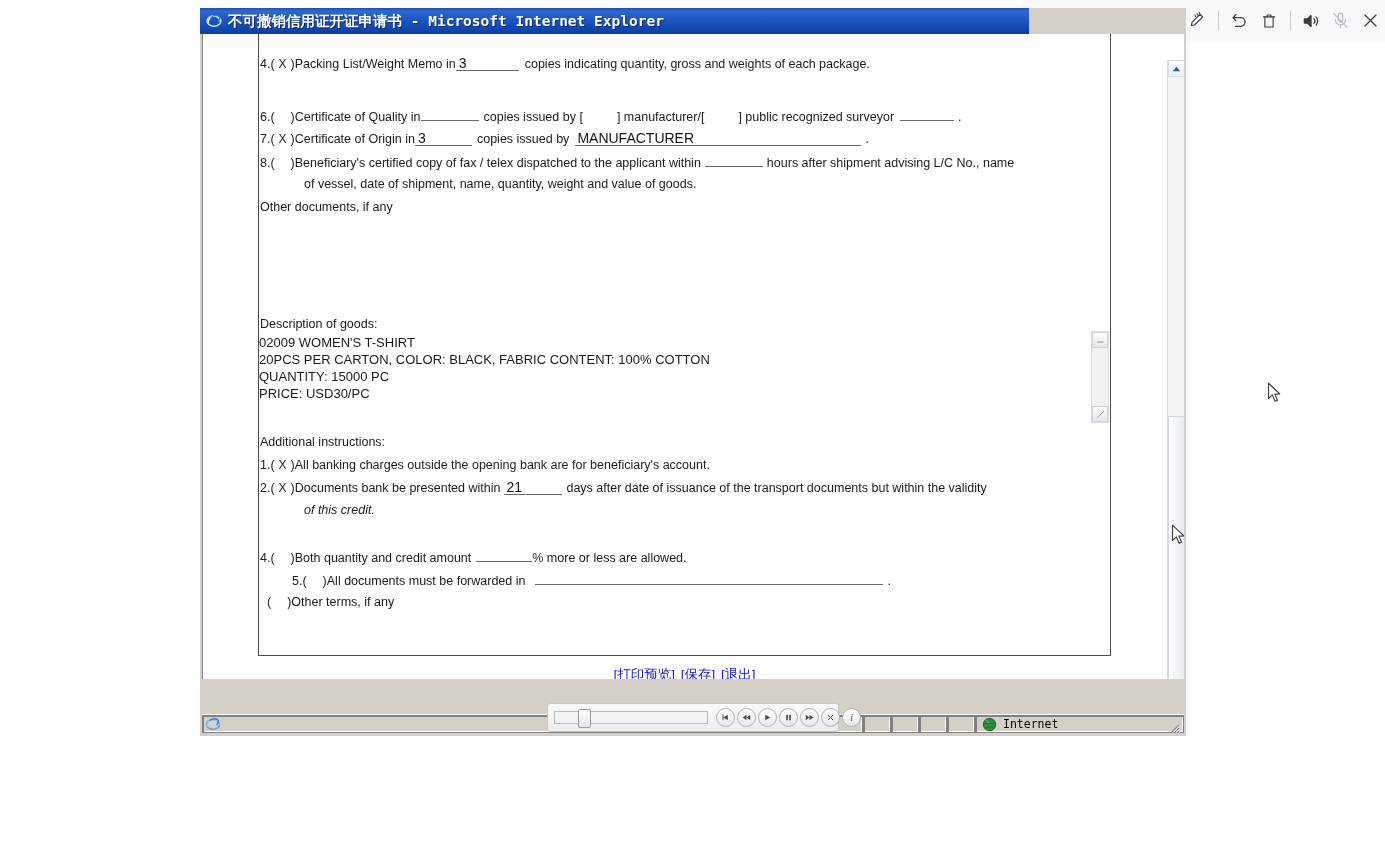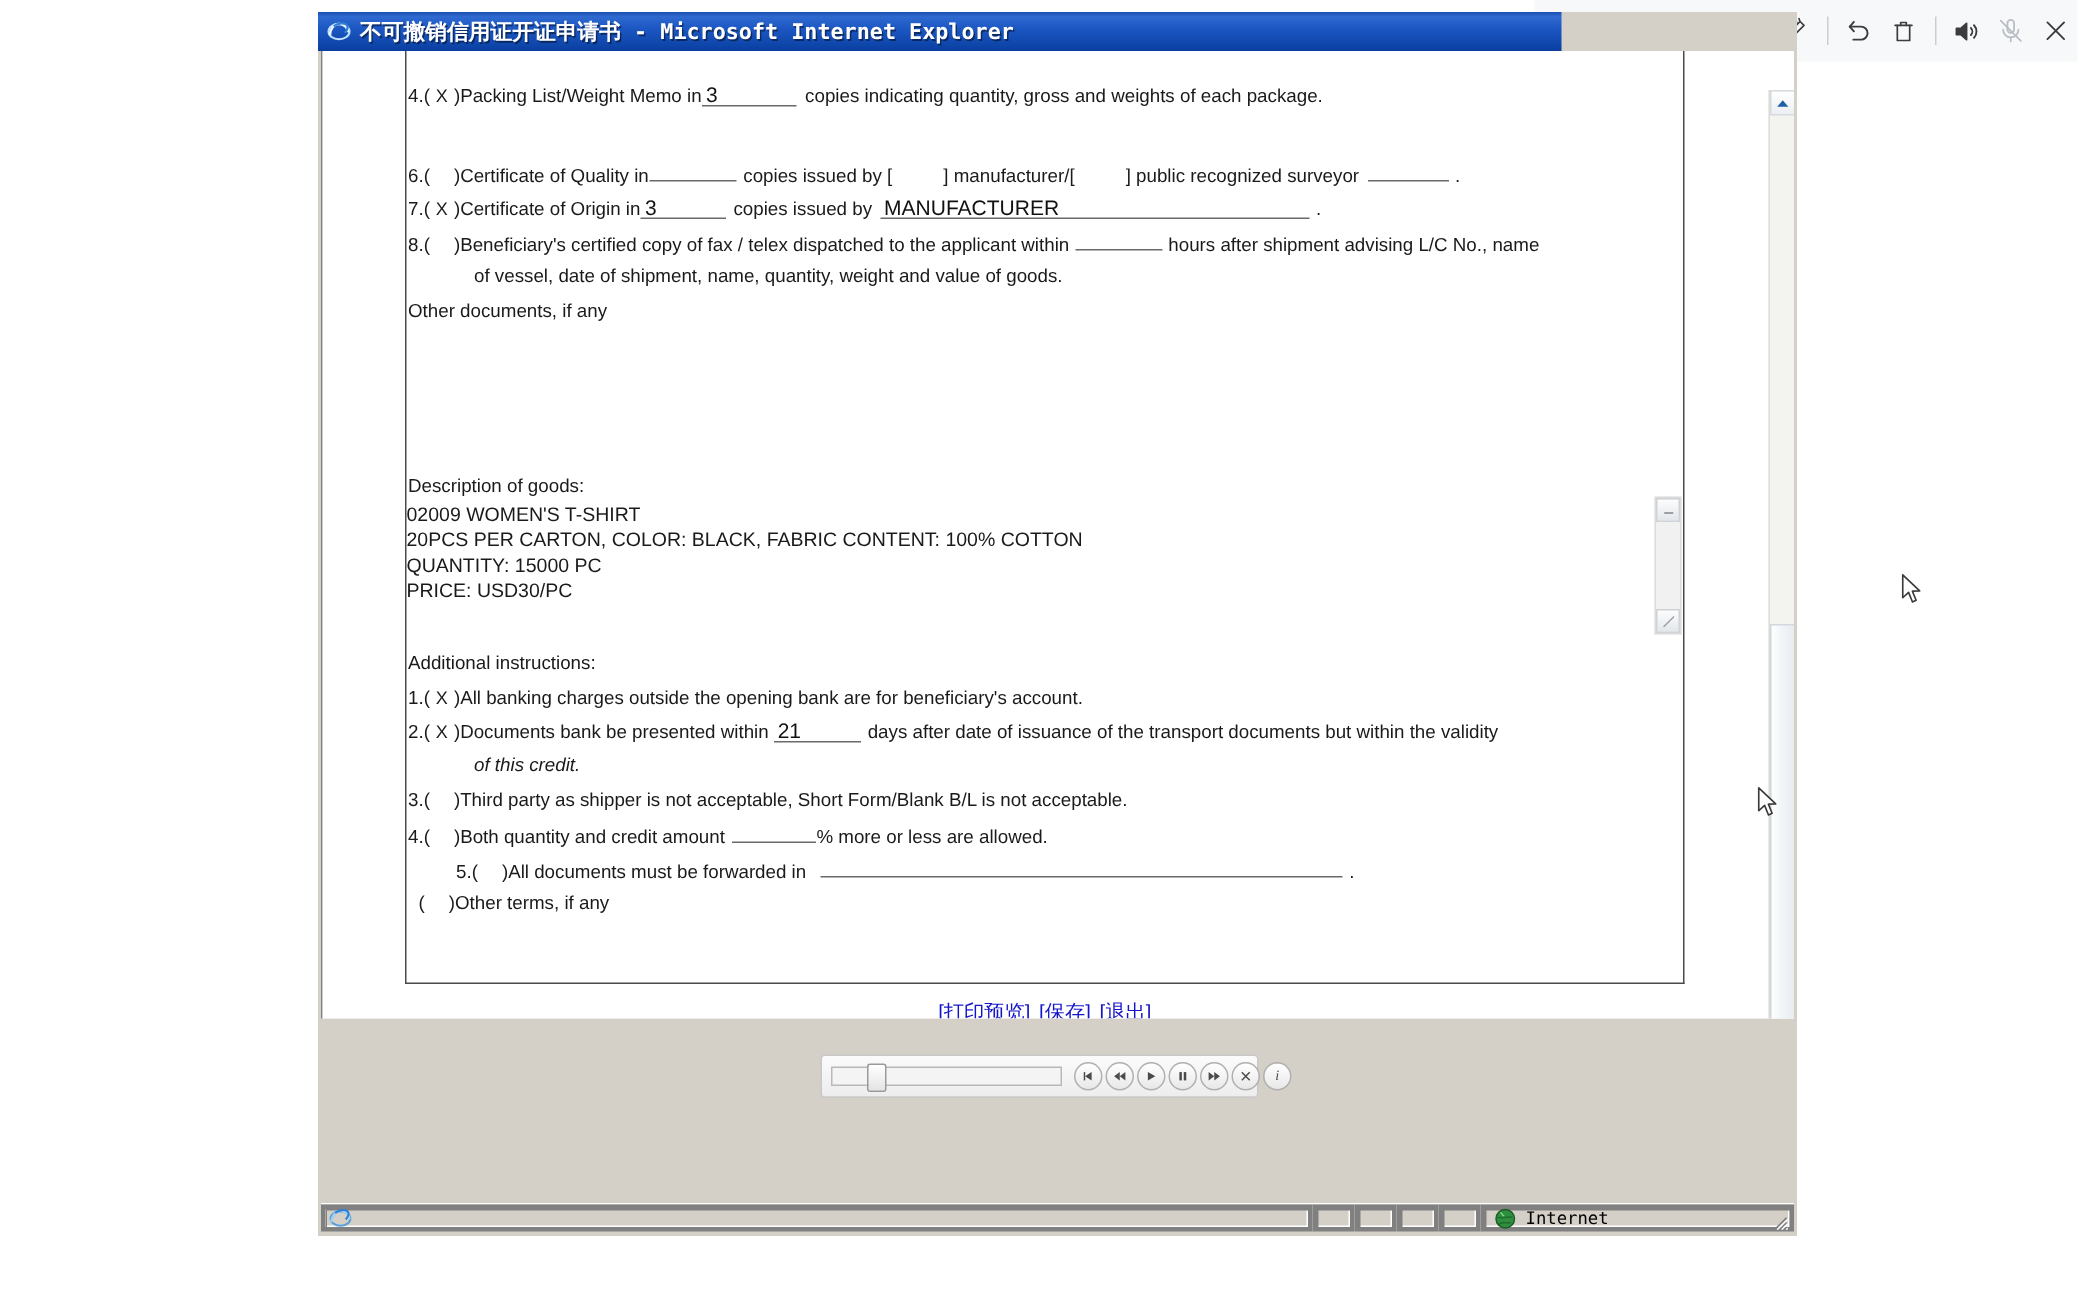--- a/index.html
+++ b/index.html
@@ -19,21 +19,21 @@
   }
   .tool-btn{
     width:30px;height:30px;display:flex;align-items:center;justify-content:center;
     cursor:pointer;
   }
   .tool-btn svg{display:block;}
   .tool-sep{width:1px;height:19px;background:#c9ced6;margin:0 6px;}
 
   
   #ie-window{
-    position:absolute;left:212px;top:8px;width:986px;height:816px;
+    position:absolute;left:200px;top:8px;width:986px;height:728px;
     background:#d4d0c8;
     box-sizing:border-box;
   }
   #ie-titlebar{
     position:absolute;left:0;top:0;width:829px;height:26px;
     background:linear-gradient(to bottom,#1b4fb0 0%,#2f6ad0 12%,#1d58c4 40%,#0d44a8 88%,#0a3e9e 100%);
     display:flex;align-items:center;
     box-sizing:border-box;padding-left:6px;
     overflow:hidden;
   }
@@ -126,21 +126,21 @@
     border:1px solid #d2d8df;box-sizing:border-box;cursor:pointer;
   }
 
   
   #ie-statusbar{
     position:absolute;left:2px;bottom:3px;width:982px;height:19px;
     background:#d4d0c8;display:flex;align-items:stretch;
     border-top:1px solid #ffffff;box-sizing:border-box;
   }
   .sb-pane{
-    border:3px solid #0ea5e9;border-right-color:#808080;border-bottom-color:#808080;
+    border:1px solid #0ea5e9;border-right-color:#808080;border-bottom-color:#808080;
     border-top-color:#808080;border-left-color:#808080;
     box-shadow:inset 1px 1px 0 #808080, inset -1px -1px 0 #ffffff;
     box-sizing:border-box;display:flex;align-items:center;
     background:#d4d0c8;
   }
   #sb-main{flex:0 0 661px;padding-left:2px;}
   .sb-small{flex:0 0 28px;}
   #sb-zone{flex:1 1 auto;padding-left:6px;gap:6px;}
   #sb-zone span{
     font-family:"DejaVu Sans Mono","Liberation Mono",monospace;
@@ -314,23 +314,20 @@
 
       <div class="doc-text" style="left:57px;top:424px;">
         <span class="num">1.(</span><span class="mark">X</span><span>)</span><span>All banking charges outside the opening bank are for beneficiary's account.</span>
       </div>
 
       <div class="doc-text" style="left:57px;top:446px;">
         <span class="num">2.(</span><span class="mark">X</span><span>)</span><span>Documents bank be presented within</span><span class="filled" style="width:56px;margin-left:4px;padding-left:2px;">21</span><span style="margin-left:4px;">days after date of issuance of the transport documents but within the validity</span>
       </div>
       <div class="doc-text" style="left:101px;top:469px;font-style:italic;">of this credit.</div>
 
-      <div class="doc-text" style="left:57px;top:492px;">
-        <span class="num">3.(</span><span class="mark"></span><span>)</span><span>Third party as shipper is not acceptable, Short Form/Blank B/L is not acceptable.</span>
-      </div>
 
       <div class="doc-text" style="left:57px;top:515px;">
         <span class="num">4.(</span><span class="mark"></span><span>)</span><span>Both quantity and credit amount</span><span class="blank" style="width:56px;margin-left:5px;"></span><span>% more or less are allowed.</span>
       </div>
 
       <div class="doc-text" style="left:57px;top:538px;padding-left:32px;">
         <span class="num">5.(</span><span class="mark"></span><span>)</span><span>All documents must be forwarded in</span><span class="blank" style="width:348px;margin-left:10px;"></span><span style="margin-left:4px;">.</span>
       </div>
 
       <div class="doc-text" style="left:64px;top:561px;">

